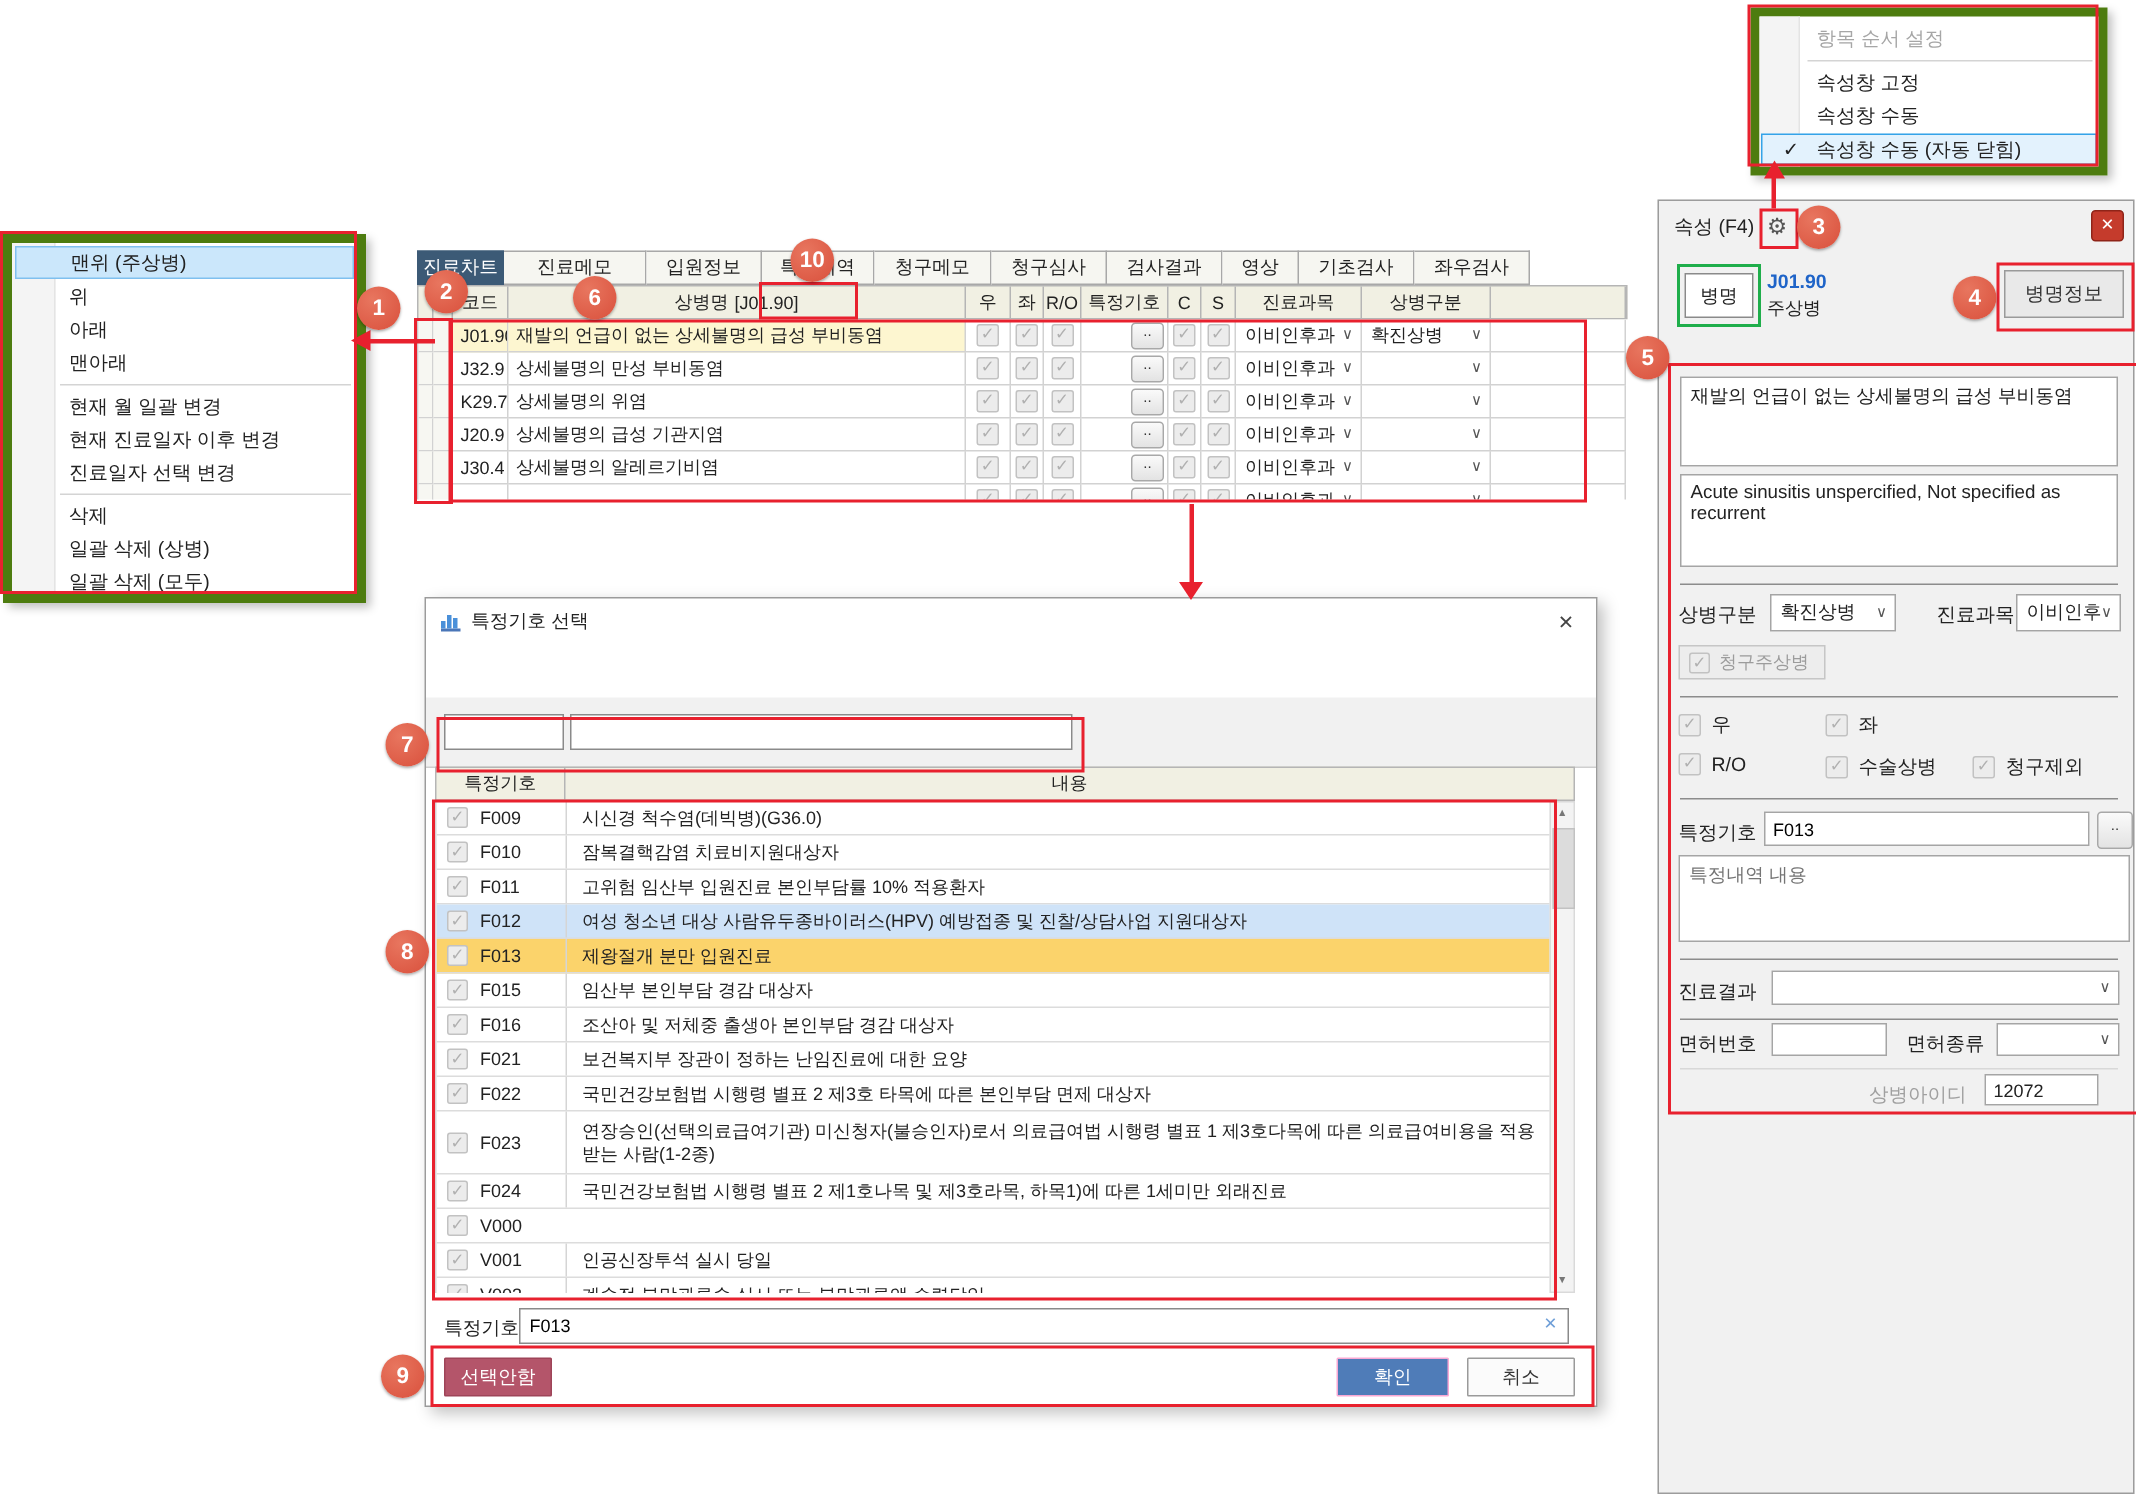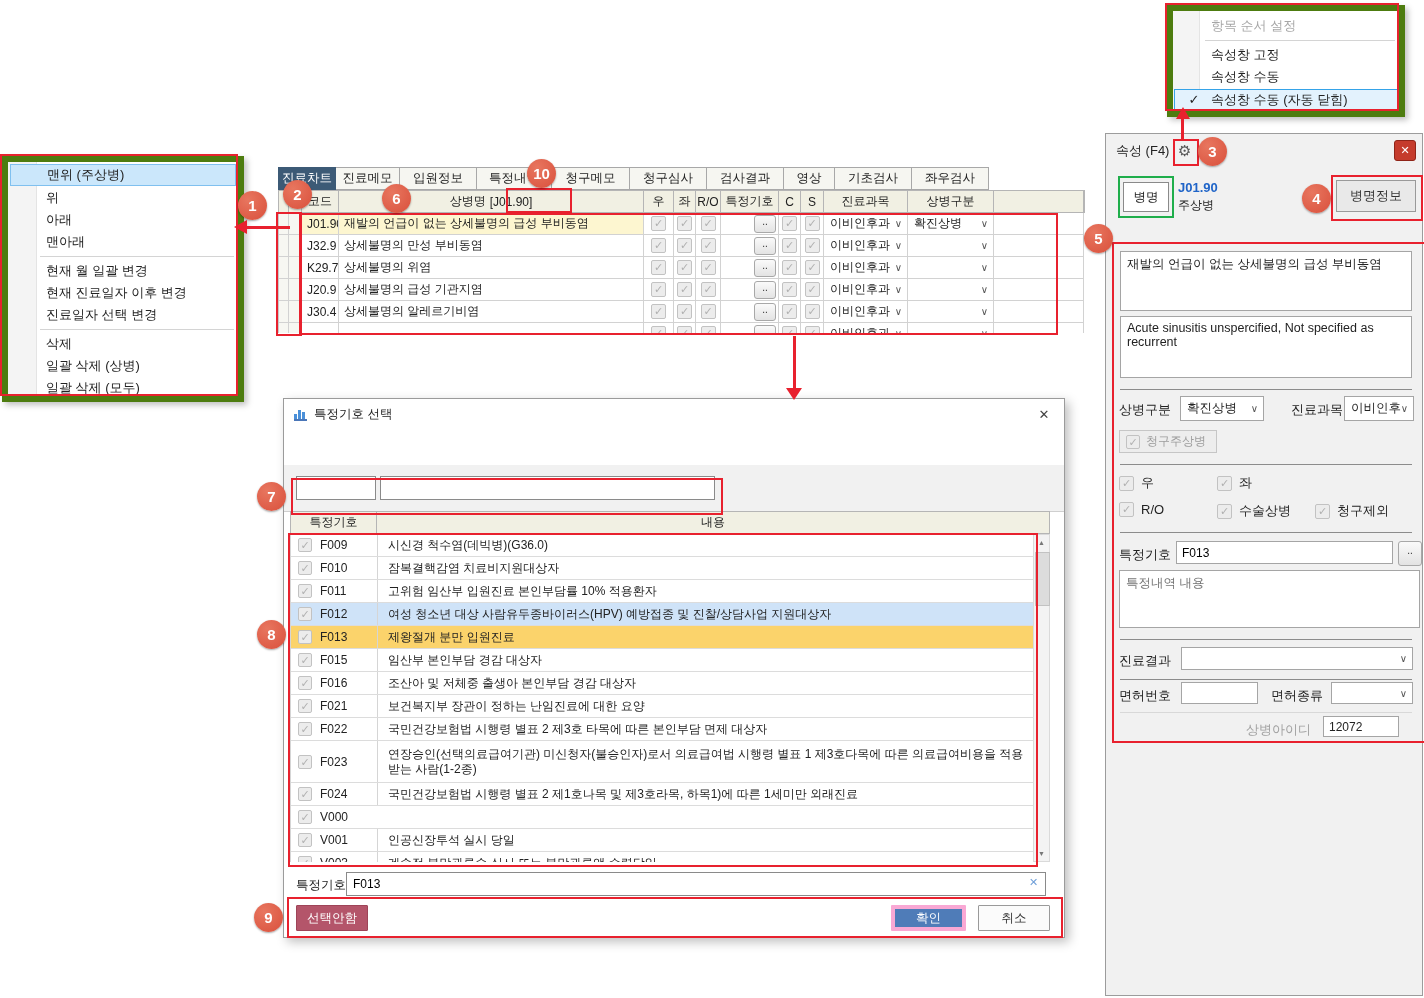--- a/index.html
+++ b/index.html
@@ -69,21 +69,21 @@
   .drow.act{background:#fbd36b;}
   .drow.tall{height:42px;}
   #dlg-scroll{position:absolute;left:749px;top:135px;width:17px;height:328px;background:#f3f3f3;border:1px solid #dadada;box-sizing:border-box;}
   #dlg-scroll .arr{position:absolute;left:0;width:15px;height:15px;text-align:center;font-size:7px;color:#777;line-height:15px;}
   #dlg-scroll .thumb{position:absolute;left:1px;top:17px;width:13px;height:52px;background:#dcdcdc;border:1px solid #c2c2c2;}
   #dlg-codefield{position:absolute;left:12px;top:474px;height:24px;line-height:24px;font-size:12.5px;color:#222;}
   #dlg-codeinput{position:absolute;left:62px;top:473px;width:700px;height:24px;box-sizing:border-box;border:1px solid #8a8a8a;background:#fff;padding:0 22px 0 6px;font-size:12px;}
   #dlg-clear{position:absolute;left:745px;top:477px;color:#6f9fd8;font-size:11px;}
   .dlg-btn{position:absolute;top:506px;height:26px;box-sizing:border-box;font-size:12.5px;display:flex;align-items:center;justify-content:center;border-radius:1px;}
   #btn-none{left:12px;width:72px;background:#b4556a;border:1px solid #9e4458;color:#fff;}
-  #btn-ok{left:607px;width:75px;background:#4f7cb8;border:4px solid #f9a8d4;color:#fff;}
+  #btn-ok{left:607px;width:75px;background:#4f7cb8;border:1px solid #f9a8d4;color:#fff;}
   #btn-cancel{left:694px;width:72px;background:#fbfbfb;border:1px solid #9a9a9a;color:#333;}
   
   #panel{position:absolute;left:1105px;top:133px;width:318px;height:863px;background:#f1f1f1;border:1px solid #9c9c9c;box-sizing:border-box;z-index:10;}
   #panel .ptitle{position:absolute;left:10px;top:8px;font-size:13px;color:#222;}
   #panel-gear{position:absolute;left:72px;top:8px;font-size:15px;color:#555;}
   #panel-close{position:absolute;right:6px;top:6px;width:20px;height:19px;background:#c53b2c;border:1px solid #8f2418;border-radius:3px;
                color:#fff;font-size:11px;text-align:center;line-height:19px;}
   .greenbox{position:absolute;left:12px;top:42px;width:52px;height:38px;border:2px solid #1fae4b;display:flex;align-items:center;justify-content:center;}
   .bm-btn{width:44px;height:28px;background:#fff;border:1px solid #8a8a8a;display:flex;align-items:center;justify-content:center;font-size:12.5px;}
   #p-code{position:absolute;left:72px;top:46px;color:#1f64c8;font-weight:bold;font-size:13px;}
@@ -123,21 +123,21 @@
         <div class="menu-sep"></div>
         <div class="menu-item">삭제</div>
         <div class="menu-item">일괄 삭제 (상병)</div>
         <div class="menu-item">일괄 삭제 (모두)</div>
       </div>
   </div>
   <div class="ann" style="left:0px;top:154px;width:234px;height:238px;"></div>
 
   <div id="tabbar">
       <div class="tab active" style="width: 58px;">진료차트</div>
-      <div class="tab" style="width: 64px;">진료메모</div>
+      <div class="tab" style="width: 95px;">진료메모</div>
       <div class="tab" style="width: 77px;">입원정보</div>
       <div class="tab" style="width: 75px;">특정내역</div>
       <div class="tab" style="width: 78px;">청구메모</div>
       <div class="tab" style="width: 77px;">청구심사</div>
       <div class="tab" style="width: 77px;">검사결과</div>
       <div class="tab" style="width: 51px;">영상</div>
       <div class="tab" style="width: 77px;">기초검사</div>
       <div class="tab" style="width: 77px;">좌우검사</div>
     </div>
 

